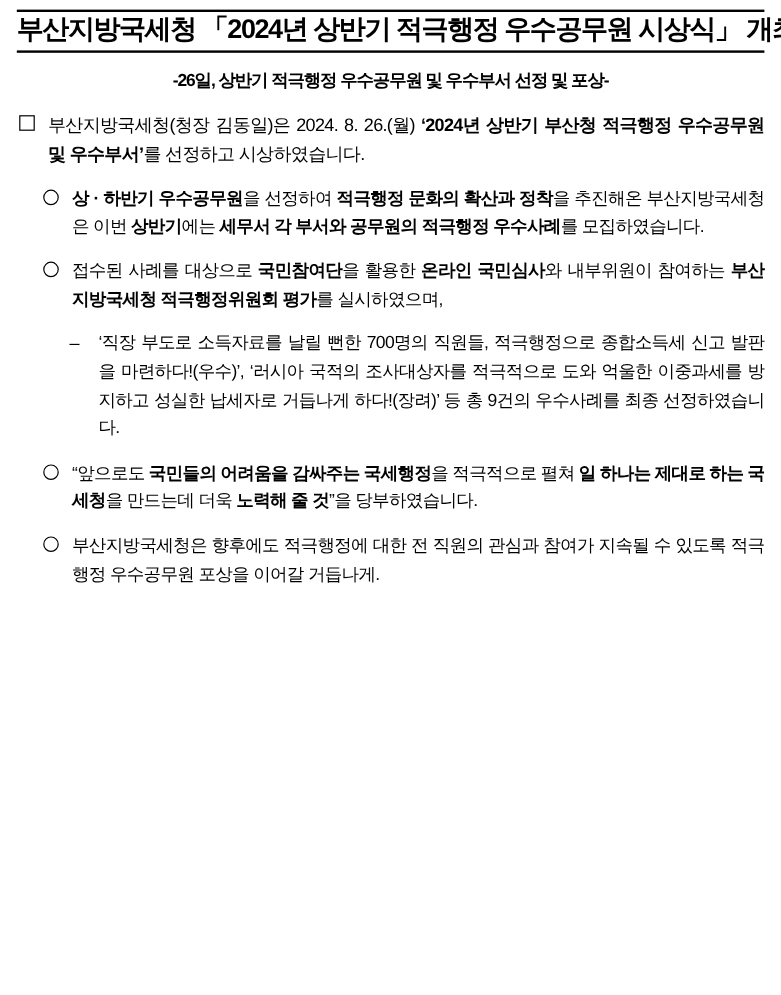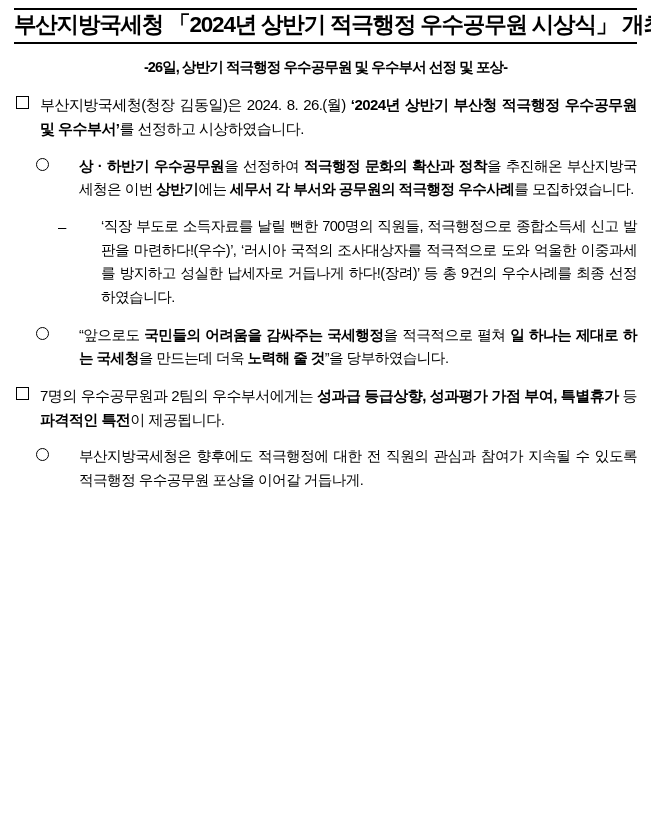--- a/index.html
+++ b/index.html
@@ -75,21 +75,21 @@
     font-size: 13.5px;
   }
   .marker.dash {
     font-size: 15px;
   }
   .text {
     flex: 1 1 auto;
     text-align: justify;
   }
   .text b { font-weight: bold; }
-  .lvl2 .text, .lvl3 .text { font-size: 14.6px; margin-left: 19px; }
+  .lvl2 .text, .lvl3 .text { font-size: 14.6px; }
   .lvl3 .text { font-weight: normal; }
   .lvl3 { margin-bottom: 14px; }
 
   .sq {
     display: inline-block;
     width: 11px;
     height: 11px;
     border: 1.6px solid #000;
     vertical-align: -1px;
   }
@@ -114,31 +114,31 @@
 
   <div class="body">
       <div class="para lvl1">
         <div class="marker square"><span class="sq"></span></div>
         <div class="text">부산지방국세청(청장 김동일)은 2024. 8. 26.(월) <b>‘2024년 상반기 부산청 적극행정 우수공무원 및 우수부서’</b>를 선정하고 시상하였습니다.</div>
       </div>
       <div class="para lvl2">
         <div class="marker circle"><span class="ci"></span></div>
         <div class="text"><b>상 · 하반기 우수공무원</b>을 선정하여 <b>적극행정 문화의 확산과 정착</b>을 추진해온 부산지방국세청은 이번 <b>상반기</b>에는 <b>세무서 각 부서와 공무원의 적극행정 우수사례</b>를 모집하였습니다.</div>
       </div>
+      <div class="para lvl2">
+        <div class="marker circle"><span class="ci"></span></div>
+        <div class="text">접수된 사례를 대상으로 <b>국민참여단</b>을 활용한 <b>온라인 국민심사</b>와 내부위원이 참여하는 <b>부산지방국세청 적극행정위원회 평가</b>를 실시하였으며,</div>
+      </div>
       <div class="para lvl3">
         <div class="marker dash">–</div>
         <div class="text">‘직장 부도로 소득자료를 날릴 뻔한 700명의 직원들, 적극행정으로 종합소득세 신고 발판을 마련하다!(우수)’, ‘러시아 국적의 조사대상자를 적극적으로 도와 억울한 이중과세를 방지하고 성실한 납세자로 거듭나게 하다!(장려)’ 등 총 9건의 우수사례를 최종 선정하였습니다.</div>
       </div>
       <div class="para lvl2">
         <div class="marker circle"><span class="ci"></span></div>
         <div class="text">“앞으로도 <b>국민들의 어려움을 감싸주는 국세행정</b>을 적극적으로 펼쳐 <b>일 하나는 제대로 하는 국세청</b>을 만드는데 더욱 <b>노력해 줄 것</b>”을 당부하였습니다.</div>
-      </div>
-      <div class="para lvl1">
-        <div class="marker square"><span class="sq"></span></div>
-        <div class="text">7명의 우수공무원과 2팀의 우수부서에게는 <b>성과급 등급상향, 성과평가 가점 부여, 특별휴가</b> 등 <b>파격적인 특전</b>이 제공됩니다.</div>
       </div>
       <div class="para lvl2">
         <div class="marker circle"><span class="ci"></span></div>
         <div class="text">부산지방국세청은 향후에도 적극행정에 대한 전 직원의 관심과 참여가 지속될 수 있도록 적극행정 우수공무원 포상을 이어갈 거듭나게.</div>
       </div>
     </div>
 
 </div>
 
 </body></html>

